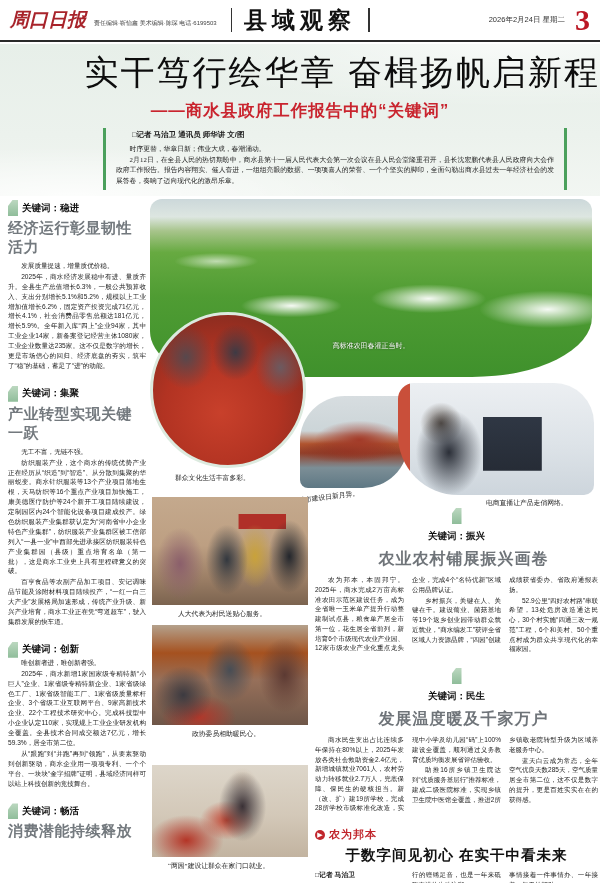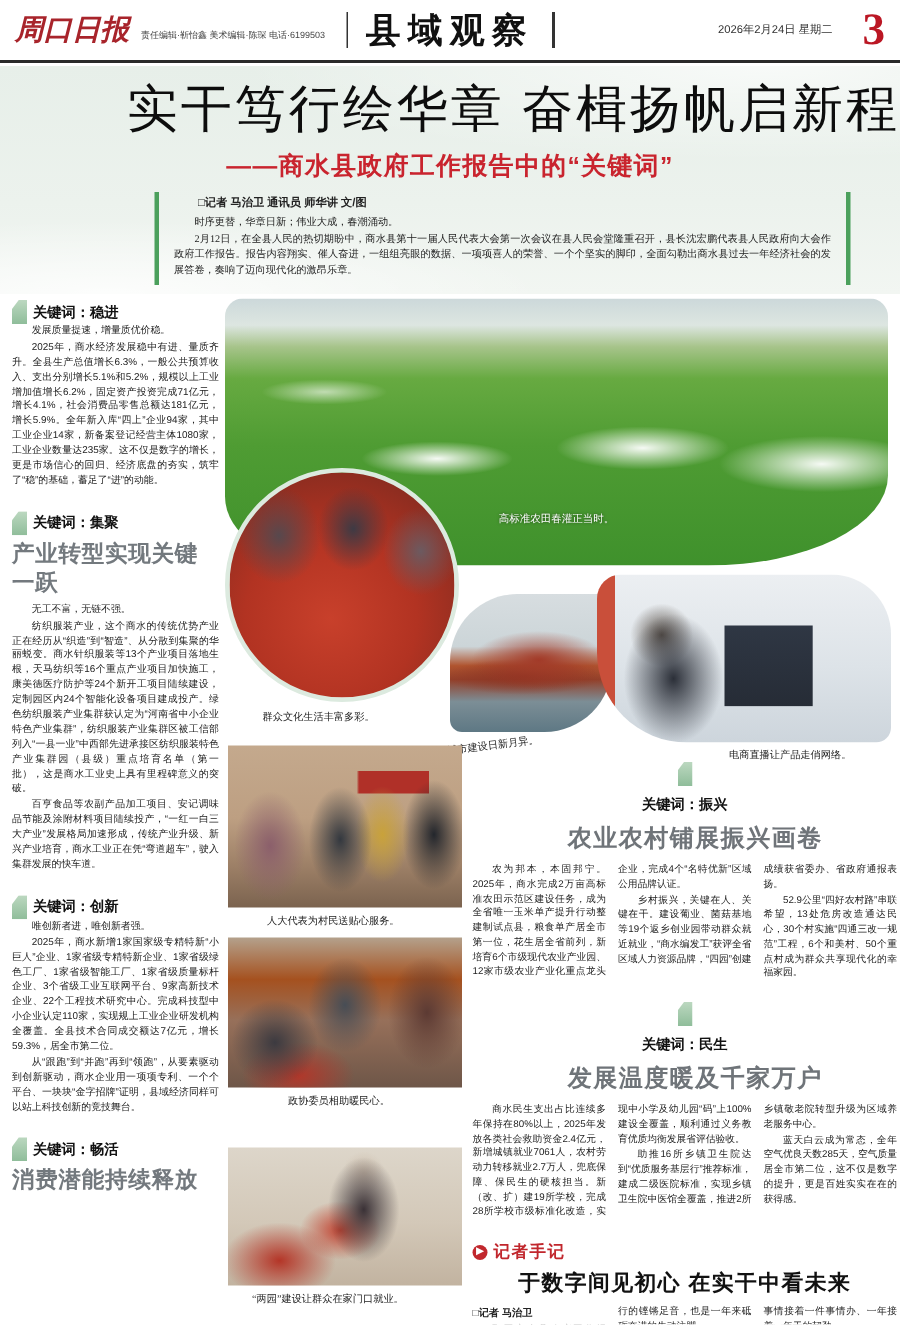--- a/index.html
+++ b/index.html
@@ -9,21 +9,21 @@
   
   .hdr{position:absolute;left:0;top:0;width:600px;height:42px;border-bottom:2px solid #2a2a2a;
        display:flex;align-items:center;box-sizing:border-box;padding:0 10px;}
   .masthead{font-family:"DejaVu Serif","Liberation Serif",serif;font-weight:bold;font-style:italic;
             font-size:19px;color:#a8242b;white-space:nowrap;}
   .ed-info{font-size:6px;color:#444;margin-left:8px;white-space:nowrap;margin-top:6px;}
   .hdr-center{position:absolute;left:0;right:0;top:0;height:40px;display:flex;align-items:center;justify-content:center;gap:12px;pointer-events:none;}
   .vbar{width:1.5px;height:24px;background:#333;}
   .sec-title{font-family:"Liberation Serif","DejaVu Serif",serif;font-weight:bold;font-size:23px;
              letter-spacing:5px;color:#111;}
-  .hdr-right{margin-left:auto;display:flex;align-items:center;gap:20px;}
+  .hdr-right{margin-left:auto;display:flex;align-items:center;gap:10px;}
   .hdr-date{font-size:7.5px;color:#333;}
   .page-num{font-size:30px;font-weight:bold;color:#bb1724;font-family:"Liberation Serif",serif;line-height:1;}
 
   
   .banner{position:absolute;left:0;top:44px;width:600px;height:152px;
           background:
             radial-gradient(420px 70px at 12% 100%, rgba(255,255,255,.8), rgba(255,255,255,0) 70%),
             radial-gradient(500px 90px at 85% 0%, rgba(255,255,255,.7), rgba(255,255,255,0) 70%),
             linear-gradient(180deg,#e7efe9 0%,#ecf2ed 60%,#f2f6f2 100%);}
   .headline{margin:6px 0 0;text-align:right;font-size:34px;font-weight:normal;letter-spacing:2px;color:#0d0d0d;}
@@ -145,20 +145,21 @@
       <p class="intro-p">2月12日，在全县人民的热切期盼中，商水县第十一届人民代表大会第一次会议在县人民会堂隆重召开，县长沈宏鹏代表县人民政府向大会作政府工作报告。报告内容翔实、催人奋进，一组组亮眼的数据、一项项喜人的荣誉、一个个坚实的脚印，全面勾勒出商水县过去一年经济社会的发展答卷，奏响了迈向现代化的激昂乐章。</p>
     </div>
   </div>
 
   <div class="left-col">
     <section>
       <div class="kw-head">
         <span class="kw-badge"></span>
         <span class="kw-label">关键词：稳进</span>
       </div>
+      <div class="kw-title">经济运行彰显韧性活力</div>
       <p class="body-p">发展质量提速，增量质优价稳。</p>
       <p class="body-p">2025年，商水经济发展稳中有进、量质齐升。全县生产总值增长6.3%，一般公共预算收入、支出分别增长5.1%和5.2%，规模以上工业增加值增长6.2%，固定资产投资完成71亿元，增长4.1%，社会消费品零售总额达181亿元，增长5.9%。全年新入库“四上”企业94家，其中工业企业14家，新备案登记经营主体1080家，工业企业数量达235家。这不仅是数字的增长，更是市场信心的回归、经济底盘的夯实，筑牢了“稳”的基础，蓄足了“进”的动能。</p>
     </section>
     <section>
       <div class="kw-head">
         <span class="kw-badge"></span>
         <span class="kw-label">关键词：集聚</span>
       </div>
       <div class="kw-title">产业转型实现关键一跃</div>
       <p class="body-p">无工不富，无链不强。</p>
@@ -222,21 +223,21 @@
       </div>
       <div class="cols3">
         <p class="body-p">商水民生支出占比连续多年保持在80%以上，2025年发放各类社会救助资金2.4亿元，新增城镇就业7061人，农村劳动力转移就业2.7万人，兜底保障、保民生的硬核担当。新（改、扩）建19所学校，完成28所学校市级标准化改造，实现中小学及幼儿园“码”上100%建设全覆盖，顺利通过义务教育优质均衡发展省评估验收。</p>
         <p class="body-p">助推16所乡镇卫生院达到“优质服务基层行”推荐标准，建成二级医院标准，实现乡镇卫生院中医馆全覆盖，推进2所乡镇敬老院转型升级为区域养老服务中心。</p>
         <p class="body-p">蓝天白云成为常态，全年空气优良天数285天，空气质量居全市第二位，这不仅是数字的提升，更是百姓实实在在的获得感。</p>
       </div>
     </section>
     <section class="notes">
       <div class="notes-head">
         <span class="notes-icon">▶</span>
-        <span class="notes-label">记者手记</span>
+        <span class="notes-label">农为邦本</span>
       </div>
       <div class="notes-title">于数字间见初心  在实干中看未来</div>
       <div class="cols3">
         <p class="notes-byline">□记者 马治卫</p>
         <p class="body-p">翻开商水县政府工作报告，满眼是沉甸甸的数字与实打实的举措。经济运行稳中有进、产业转型动能强劲、民生答卷温暖厚重，一项项指标的背后，是全县干部群众实干笃行的铿锵足音，也是一年来砥砺奋进的生动注脚。</p>
         <p class="body-p">数字是抽象的，民生是具体的。从就业到教育，从医疗到养老，从“断头路”打通到老旧小区改造，每一个民生细节都折射出发展的温度。把民生愿景变成幸福实景，靠的是一件事情接着一件事情办、一年接着一年干的韧劲。</p>
         <p class="body-p">蓝图已经绘就，号角催人奋进。于数字间见初心，在实干中看未来，商水正以奋楫扬帆的姿态，朝着更高质量的发展目标进发，书写属于这片土地的崭新篇章！</p>
       </div>
     </section>
   </div>

